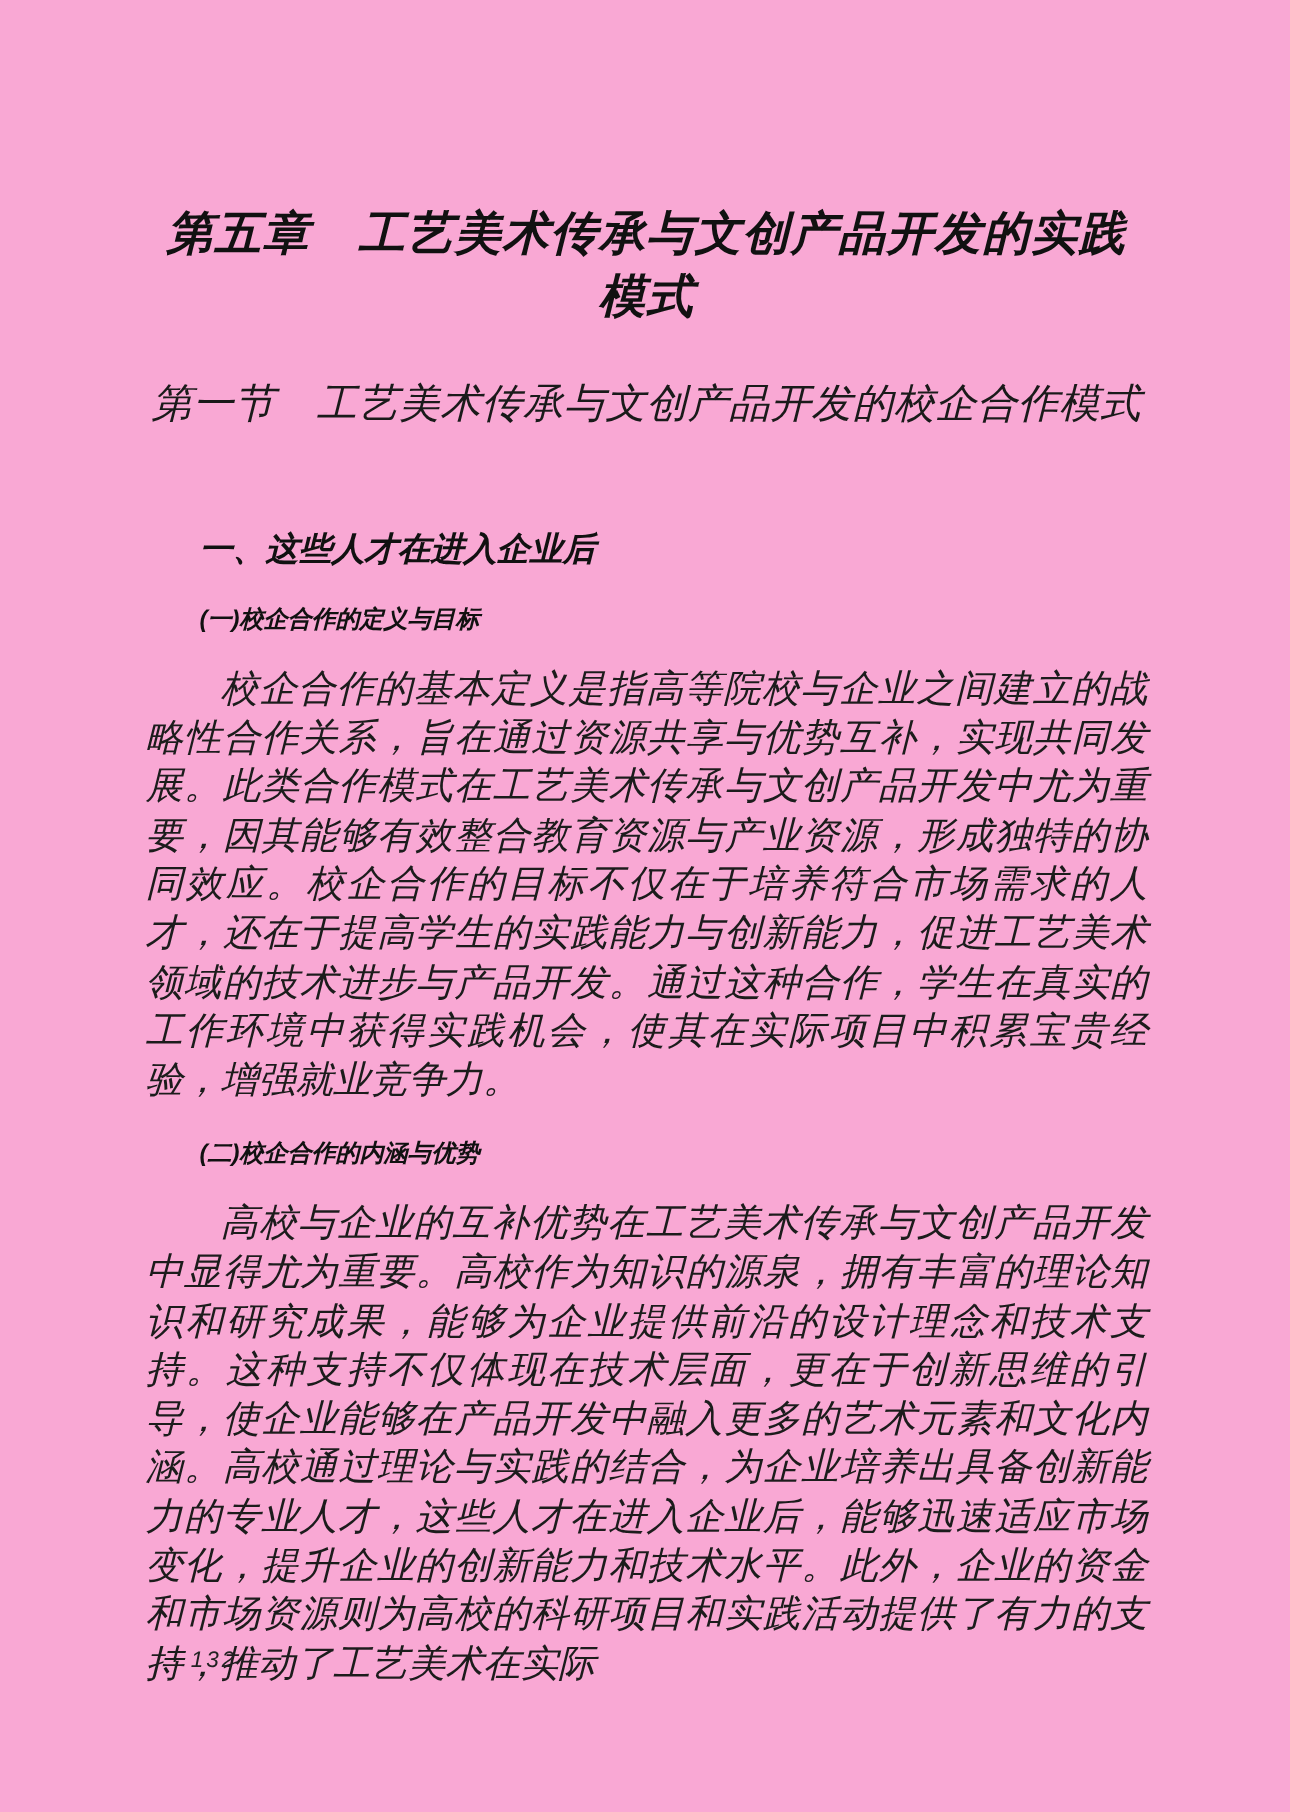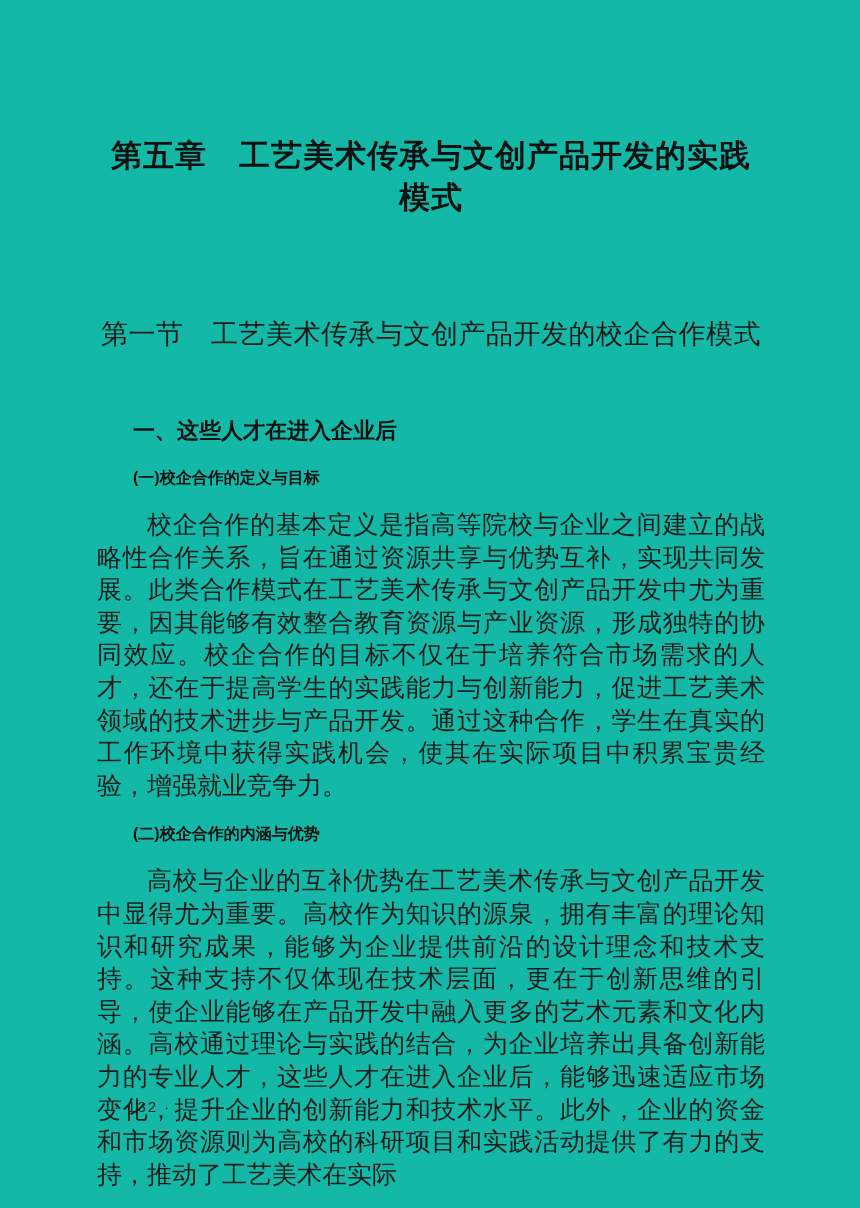--- a/index.html
+++ b/index.html
@@ -1,42 +1,43 @@
 <!DOCTYPE html>
 <html><head>
 <meta charset="utf-8">
 <style>
   * { margin: 0; padding: 0; box-sizing: border-box; }
   html, body { background: #ffffff; }
   .page {
     position: relative;
     width: 860px;
     height: 1208px;
-    background: #14b8a6;
+    background: #f9a8d4;
     color: #1c1c1c;
     overflow: hidden;
     font-family: "Liberation Serif", "DejaVu Serif", serif;
+    font-style: italic;
   }
   .content {
     position: absolute;
     left: 97px;
     right: 95px;
     top: 0;
   }
   .chapter-title {
     margin-top: 135px;
     text-align: center;
     font-family: "Liberation Sans", "DejaVu Sans", sans-serif;
     font-weight: 900;
     font-size: 31px;
     letter-spacing: 1px;
     color: #111111;
   }
   .section-title {
-    margin-top: 97px;
+    margin-top: 32px;
     text-align: center;
     font-family: "Liberation Sans", "DejaVu Sans", sans-serif;
     font-weight: 500;
     font-size: 27px;
     letter-spacing: 0.5px;
     color: #1a1a1a;
   }
   .subsection-heading {
     margin-top: 64px;
     padding-left: 36px;

